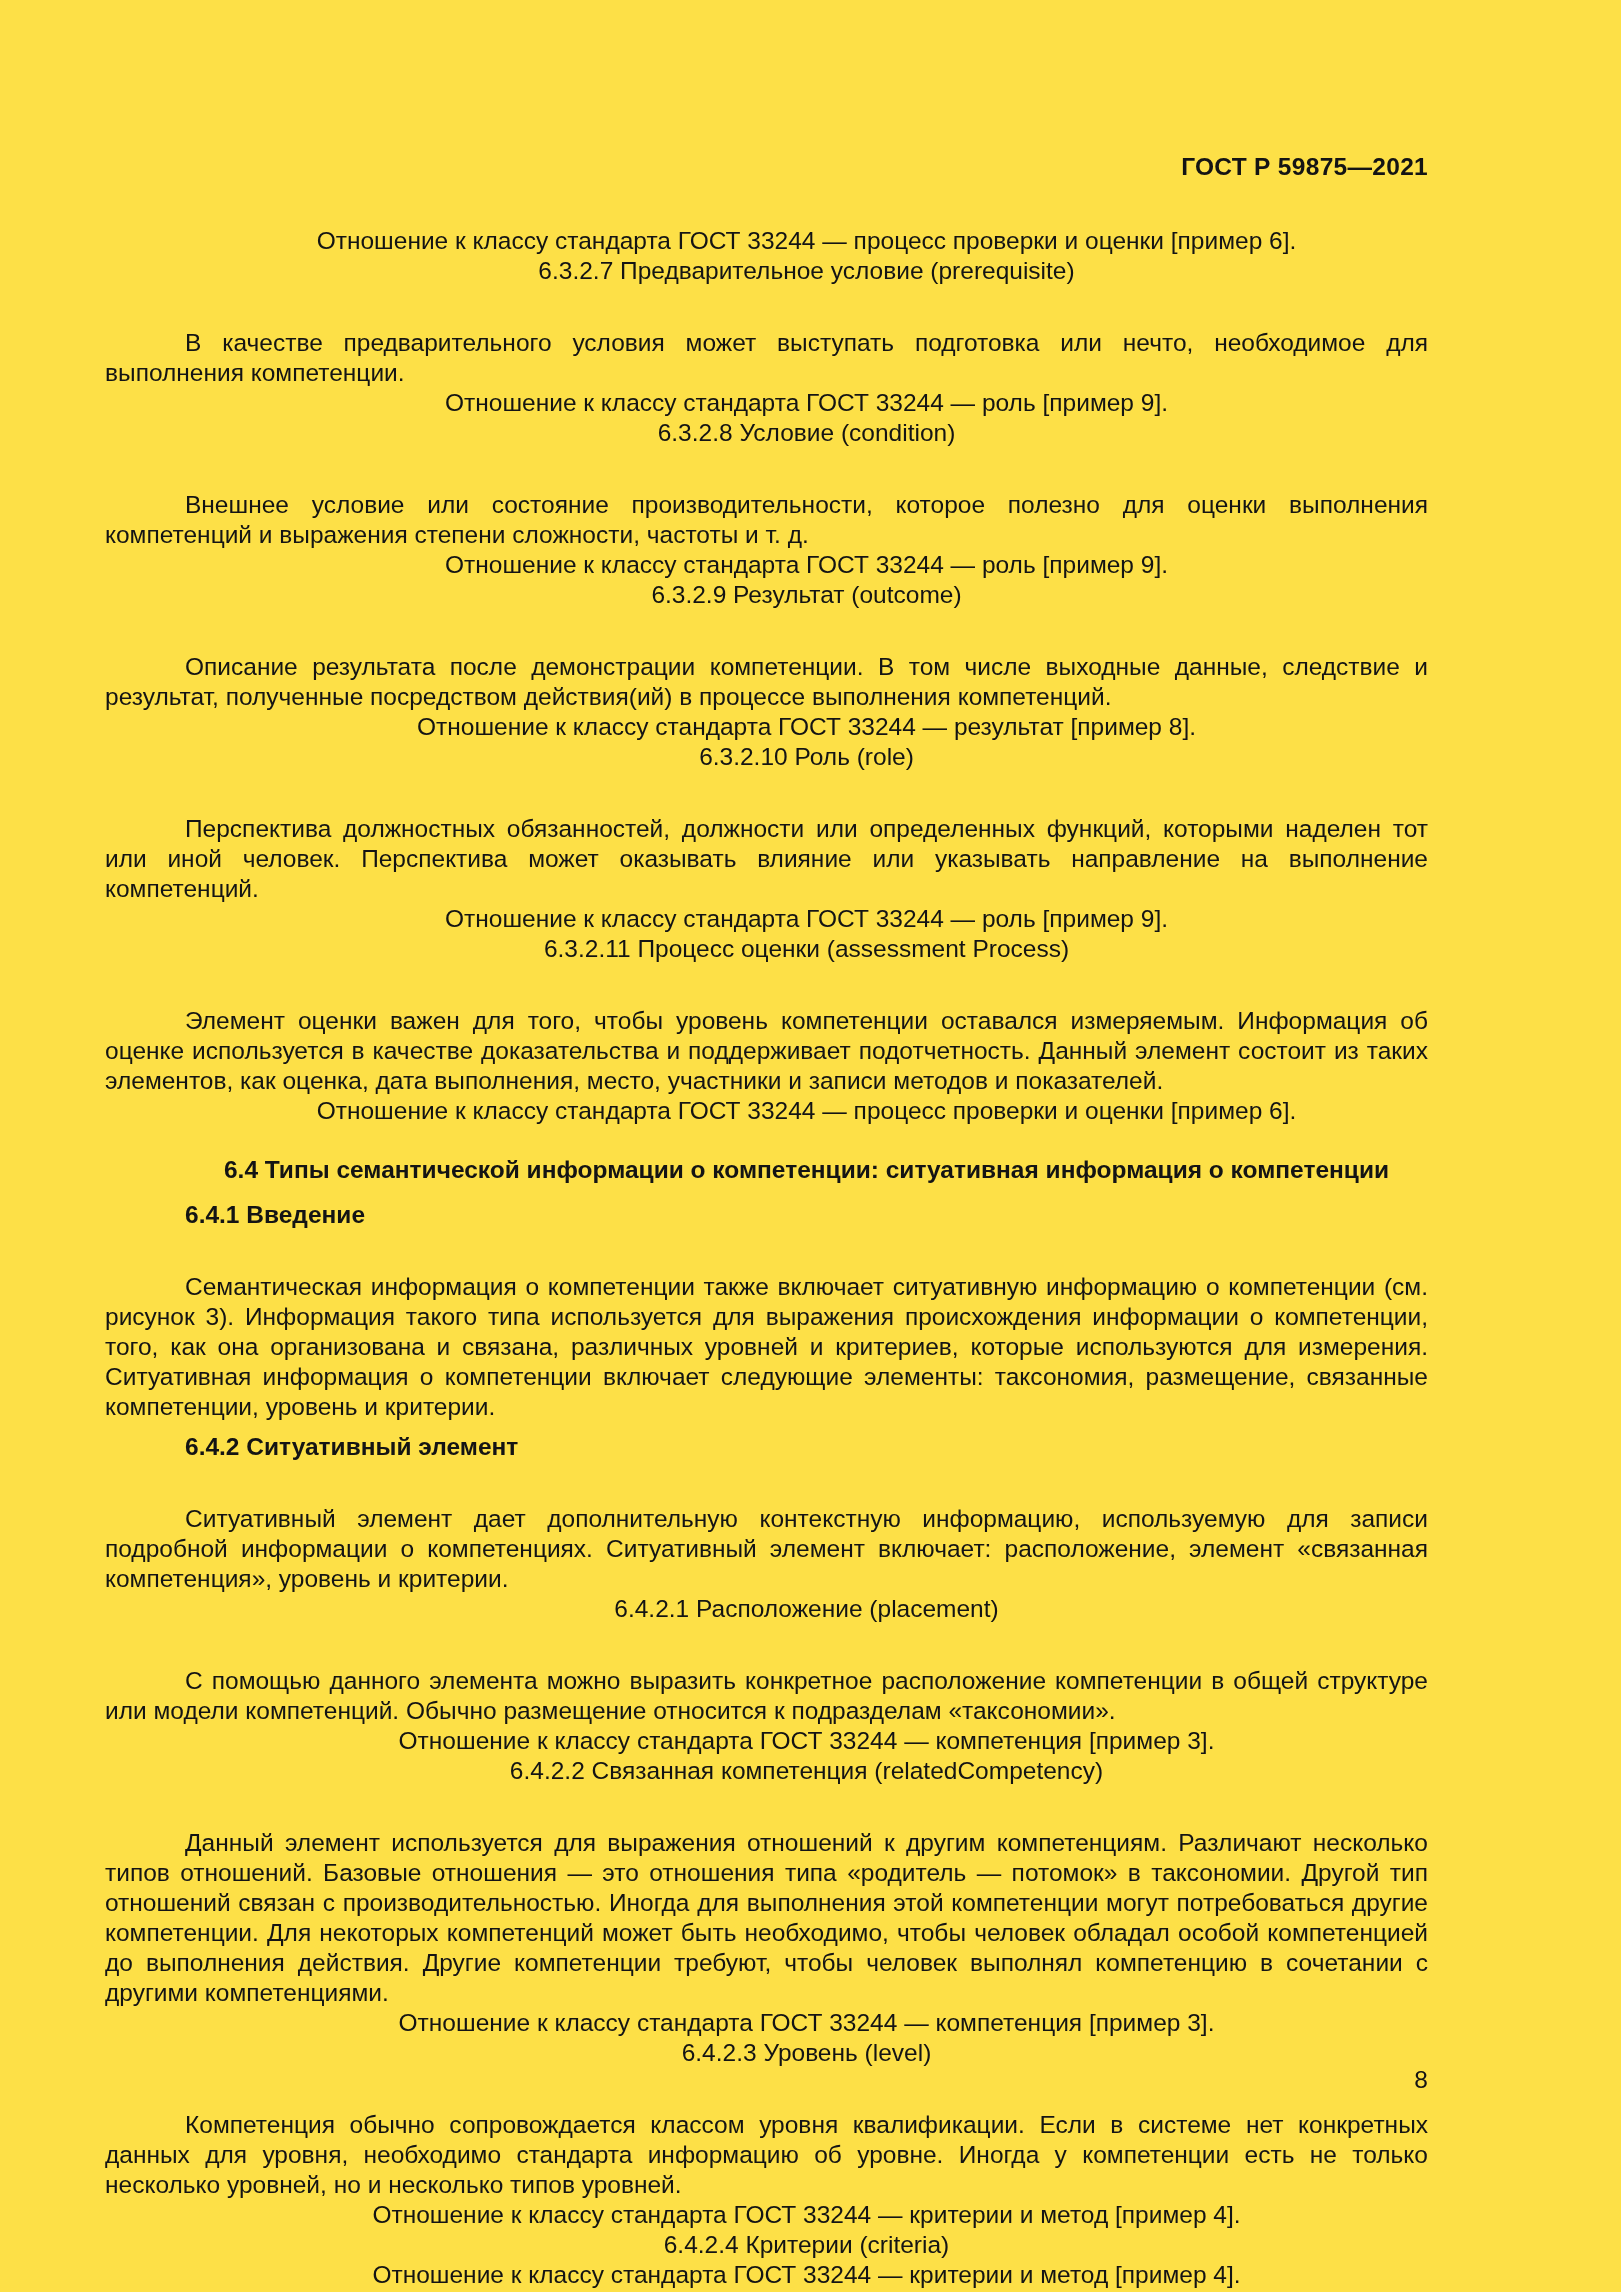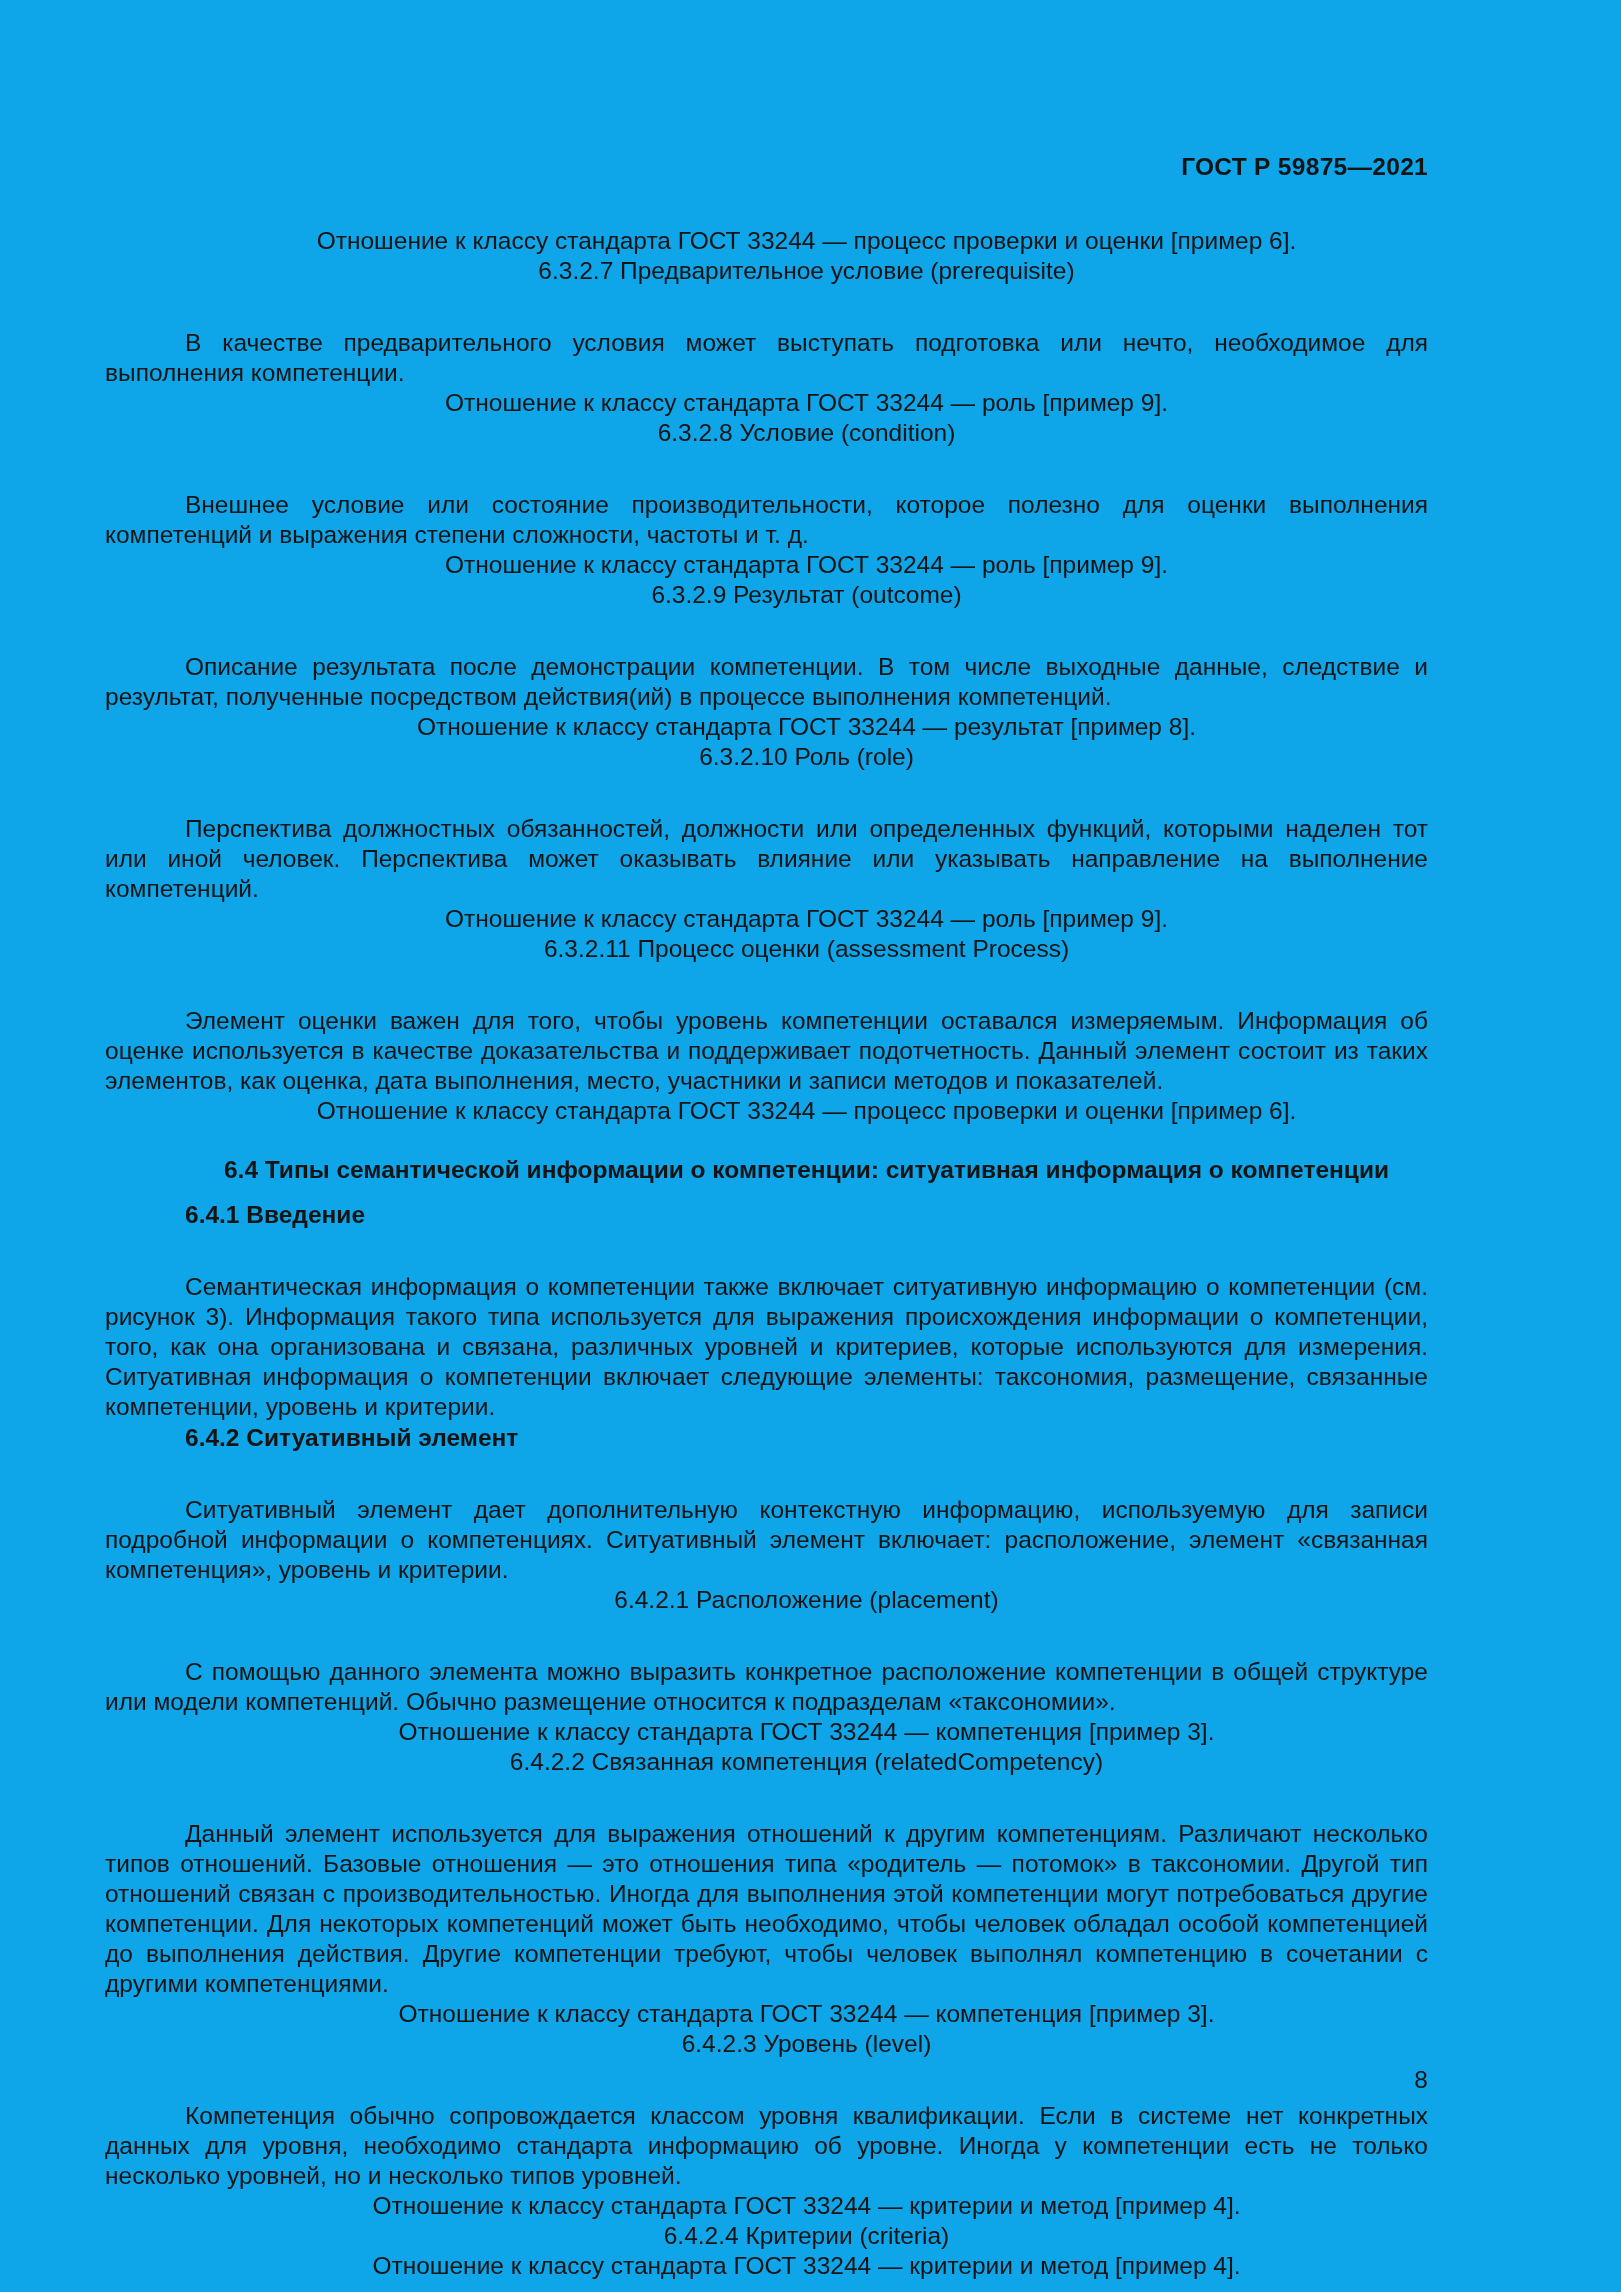--- a/index.html
+++ b/index.html
@@ -4,21 +4,21 @@
 <style>
   html, body {
     margin: 0;
     padding: 0;
     background: #ffffff;
   }
   .page {
     position: relative;
     width: 1621px;
     height: 2293px;
-    background: #0ea5e9;
+    background: #fde047;
     color: #141414;
     font-family: "Liberation Sans", "DejaVu Sans", sans-serif;
     overflow: hidden;
   }
   .doc-header {
     position: absolute;
     top: 153px;
     left: 105px;
     width: 1323px;
     text-align: right;
@@ -46,21 +46,21 @@
     text-align: justify;
     margin-top: 42px;
   }
   .doc-body .h2 {
     font-weight: 700;
     margin: 29px 0 14.7px 80px;
     text-align: center;
   }
   .doc-body .h3 {
     font-weight: 700;
-    margin: 1px 0 0 80px;
+    margin: 10px 0 0 80px;
     text-align: left;
   }
   .page-number {
     position: absolute;
     top: 2066px;
     left: 105px;
     width: 1323px;
     text-align: right;
     font-size: 24.5px;
   }

